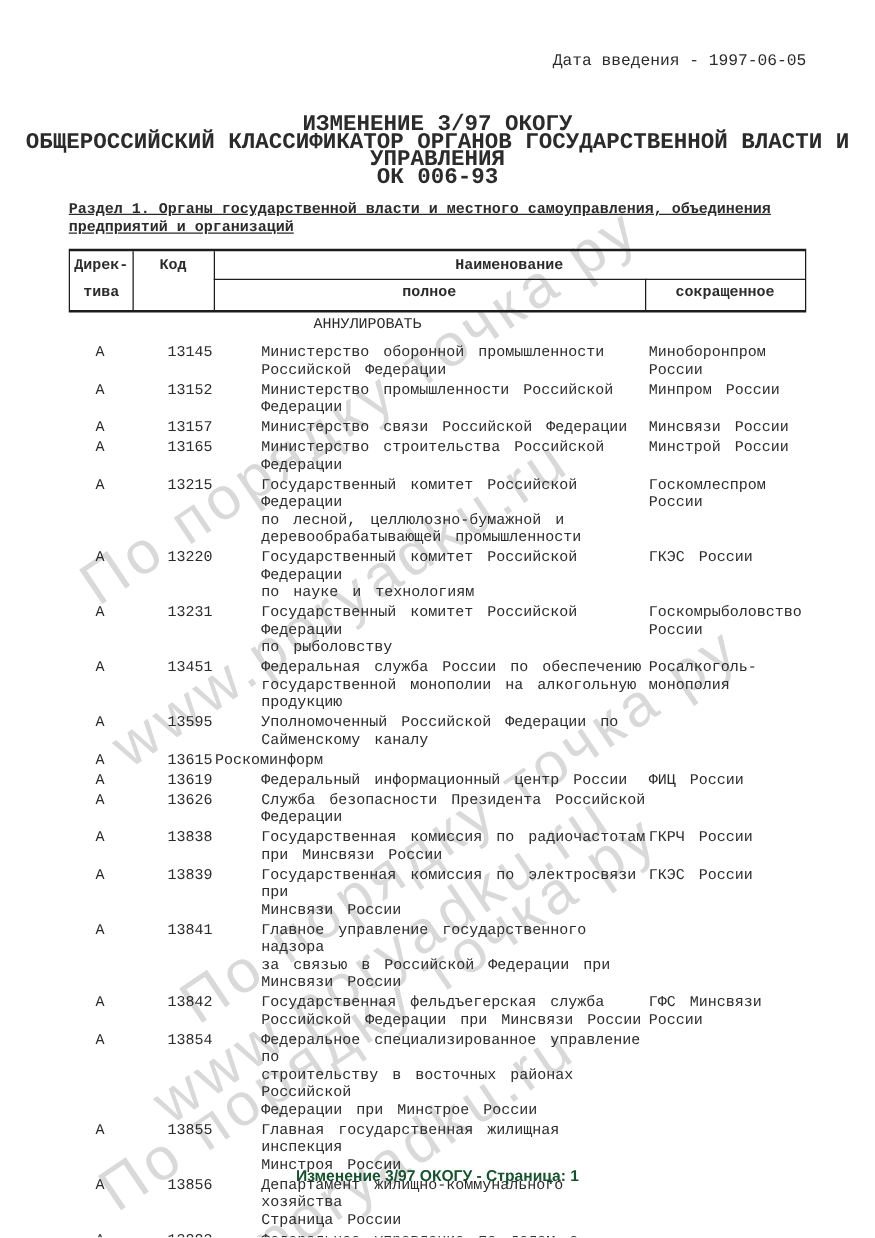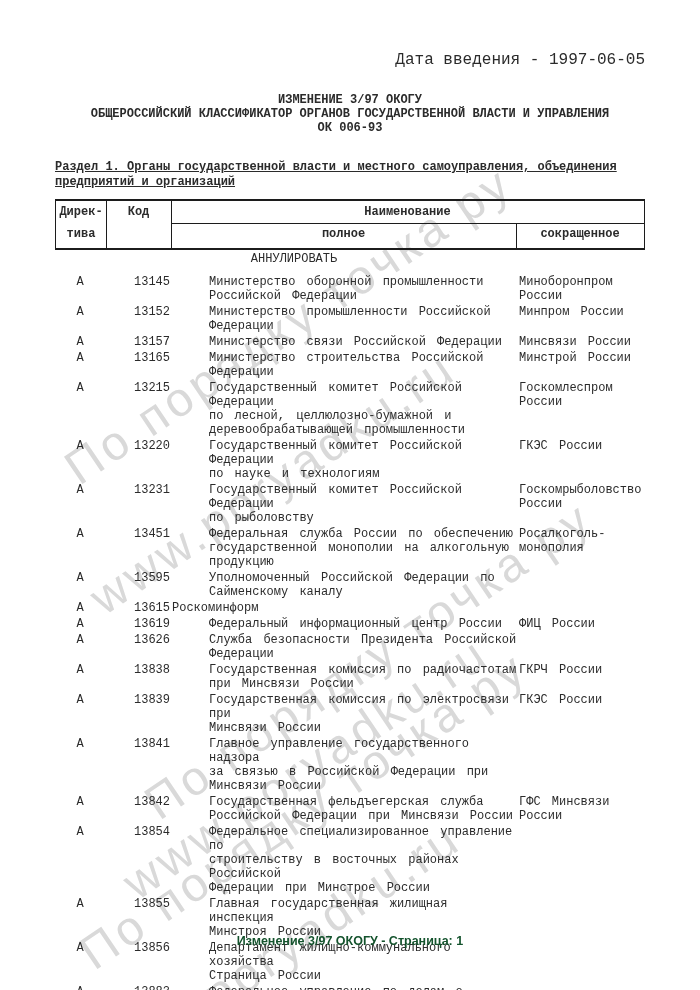--- a/index.html
+++ b/index.html
@@ -15,24 +15,24 @@
     transform:rotate(-34deg);transform-origin:0 50%;
   }
   .wm1a{left:70px;top:445px;}
   .wm1b{left:95px;top:575px;}
   .wm2a{left:150px;top:780px;}
   .wm2b{left:128px;top:860px;}
   .wm3a{left:85px;top:930px;}
   .wm3b{left:100px;top:1045px;}
   
   .content{position:absolute;inset:0;z-index:1;}
-  .date{position:absolute;top:51px;right:55px;font-size:16px;}
+  .date{position:absolute;top:41px;right:55px;font-size:13px;}
   .titles{
     position:absolute;top:93px;left:0;width:700px;text-align:center;
-    font-weight:700;font-size:12px;line-height:14px;
+    font-weight:700;font-size:18px;line-height:14px;
   }
   .section{
     position:absolute;left:55px;top:160px;width:592px;
     font-weight:700;font-size:12px;line-height:15px;white-space:pre-line;text-decoration:underline;
   }
   
   .thead{
     position:absolute;left:55px;top:199px;width:588px;height:47px;
     border:1px solid #1c1c1c;border-top:2px solid #1c1c1c;border-bottom:2px solid #1c1c1c;
     font-size:12px;font-weight:700;

